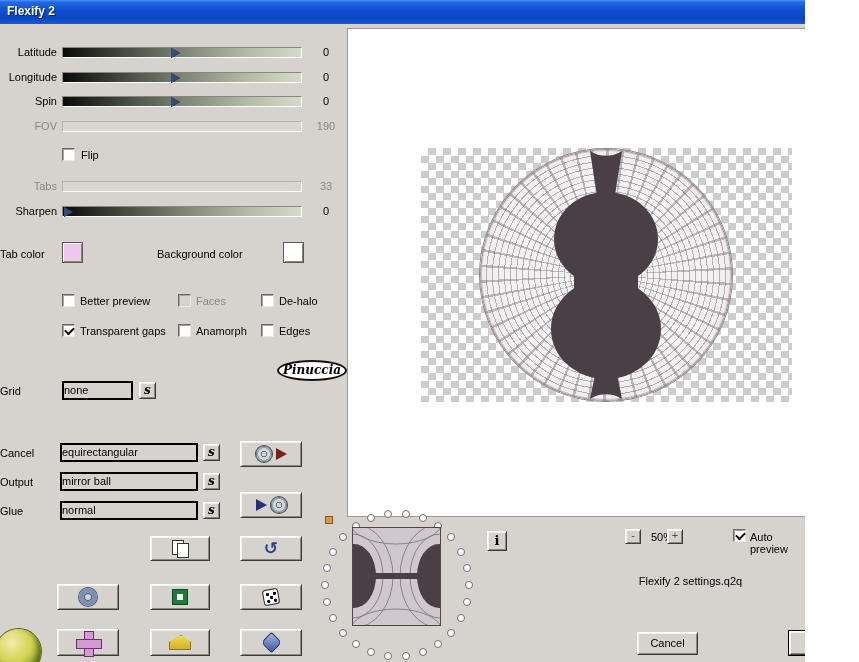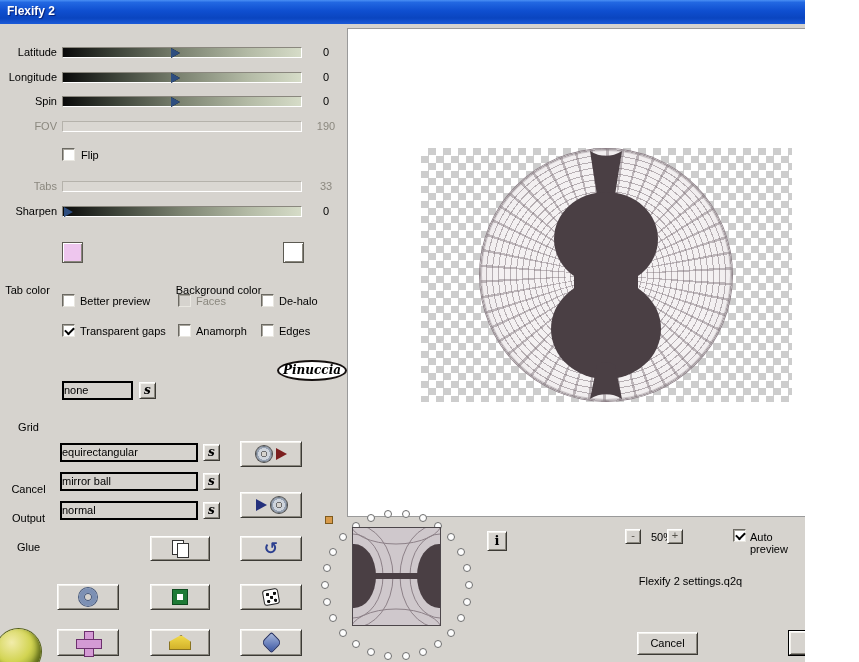--- a/index.html
+++ b/index.html
@@ -46,21 +46,21 @@
   
   .badge { position:absolute; left:277px; top:360px; width:70px; height:21px; background:#fff;
     border:2px solid #15100f; border-radius:50%; z-index:6; text-align:center;
     font-family:"DejaVu Serif",serif; font-style:italic; font-weight:bold; font-size:12px; line-height:17px; }
 
   
   .combo { position:absolute; height:19px; border:2px solid #000; background:#d6d3ce;
     text-align:left; line-height:14px; }
   .sbtn { position:absolute; width:17px; height:17px; text-align:center;
     font-family:"DejaVu Serif",serif; font-style:italic; font-weight:bold; font-size:12px; line-height:14px; }
-  .flabel { position:absolute; width:57px; text-align:center;margin-top:36px; }
+  .flabel { position:absolute; width:57px; text-align:left; }
 
   
   .ibtn { position:absolute; display:flex; align-items:center; justify-content:center; gap:4px; }
   .disc { width:16px; height:16px; border-radius:50%;
     background:radial-gradient(circle at 50% 50%, #d6d3ce 0 2.5px, #6e6e6e 2.5px 3.5px, #ced4dc 3.5px 6px, #97a2b2 6px 7.5px, #68727f 7.5px);
     box-shadow:0 0 0 1px #4c4c4c; }
   .tri { width:0; height:0; border-top:6px solid transparent; border-bottom:6px solid transparent; }
   .tri.red { border-left:11px solid #7c1f1f; }
   .tri.blue { border-left:11px solid #24307c; }
   .pages { position:relative; width:17px; height:17px; }

